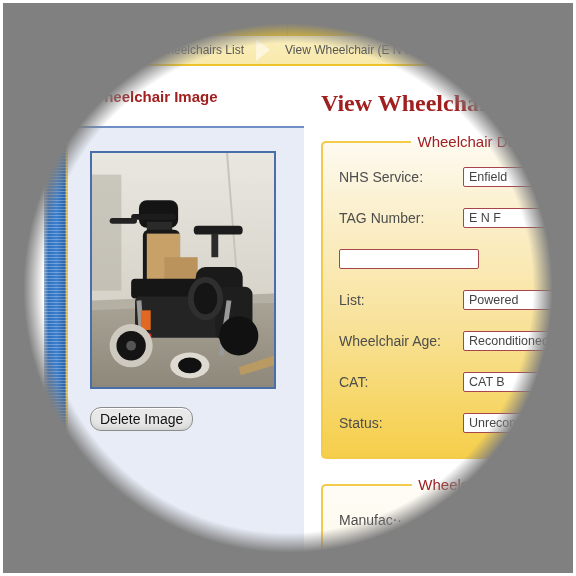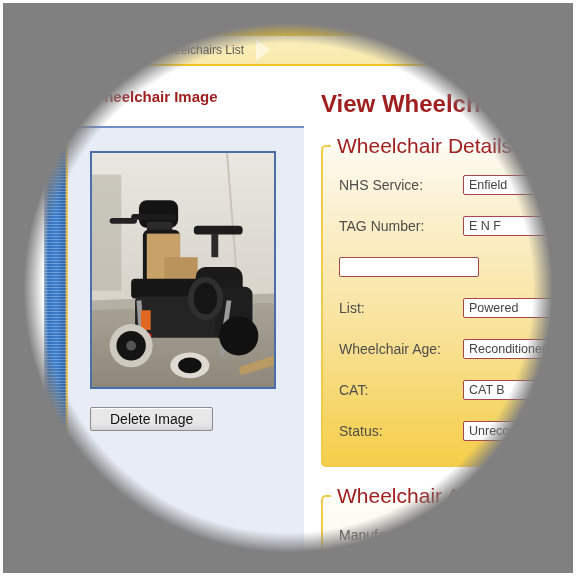--- a/index.html
+++ b/index.html
@@ -56,41 +56,41 @@
           background:#e7ecf6;border-right:1px solid #ffffff;}
   .leftpanel .hdr{height:62px;background:#ffffff;
           border-bottom:2px solid #6f8fc4;box-sizing:border-box;
           display:flex;align-items:center;}
   .leftpanel .hdr h2{margin:0 0 0 22px;font-size:15px;font-weight:bold;
           color:#a02020;}
   .img-wrap{margin:23px 0 0 22px;width:186px;height:238px;
           border:2px solid #4a6fa8;box-sizing:border-box;background:#b9b3a6;
           overflow:hidden;}
   .img-wrap svg{display:block;width:100%;height:100%;}
-  .btn{margin:18px 0 0 22px;display:inline-block;padding:3px 19px;
+  .btn{margin:18px 0 0 22px;display:inline-block;padding:3px 9px;
           font-size:14px;color:#111;background:#e8e8e8;
-          border:1px solid #8c8c8c;border-radius:2px;
+          border:1px solid #8c8c8c;border-radius:11px;
           box-shadow:inset 0 1px 0 #fff, inset 0 -6px 8px -6px #bfbfbf;
           cursor:pointer;}
 
   
   .rightpanel{position:absolute;left:305px;top:0;width:271px;height:510px;
           background:#ffffff;}
   .rightpanel h1{margin:0;padding:24px 0 0 16px;font-size:24px;
-          font-weight:bold;color:#a02020;}
+          font-weight:bold;color:#a02020;font-family:Liberation Serif, serif;}
 
   fieldset{margin:16px 0 0 16px;border:2px solid #f2cb4a;border-right:none;
           border-radius:5px 0 0 5px;padding:6px 0 14px 0;
           box-sizing:border-box;}
   #fs-details{width:300px;
           background:linear-gradient(to bottom,#fdfaf0 0%,#fbf0cd 22%,#f8e29a 58%,#f6d45f 88%,#f5ce4a 100%);}
   #fs-attrs{width:300px;margin-top:17px;
           background:linear-gradient(to bottom,#fefcf6 0%,#fdf8e8 100%);
           padding-bottom:40px;}
-  legend{font-size:21px;color:#a02020;padding:0 6px;margin-left:8px;}
+  legend{font-size:15px;color:#a02020;padding:0 6px;margin-left:8px;text-align:center;}
 
   .row{display:flex;align-items:center;height:41px;padding-left:16px;}
   .row .lbl{width:124px;font-size:14px;color:#4d4d4d;flex:0 0 auto;}
   .row input{width:140px;height:20px;font-size:12.5px;color:#444;
           padding:1px 5px;box-sizing:border-box;background:#ffffff;
           border:1px solid #a6464c;border-radius:2px;
           font-family:"Liberation Sans","DejaVu Sans",sans-serif;}
 </style>
 </head>
 <body>
@@ -102,20 +102,21 @@
     <div class="topnav">
       <div class="tab" style="padding-left:46px;">batches</div>
       <div class="tab">reports</div>
       <div class="tab">sy</div>
       <div class="spacer"></div>
     </div>
 
     <div class="crumbbar">
       <div class="crumb" id="crumb-1">Wheelchairs List</div>
       <div class="crumb-sep"></div>
+      <div class="crumb" id="crumb-2">View Wheelchair (E N F 00256&nbsp;,</div>
     </div>
 
     <div class="content">
 
       <div class="stripe"></div>
 
       <div class="leftpanel">
         <div class="hdr">
           <h2>Wheelchair Image</h2>
         </div>

